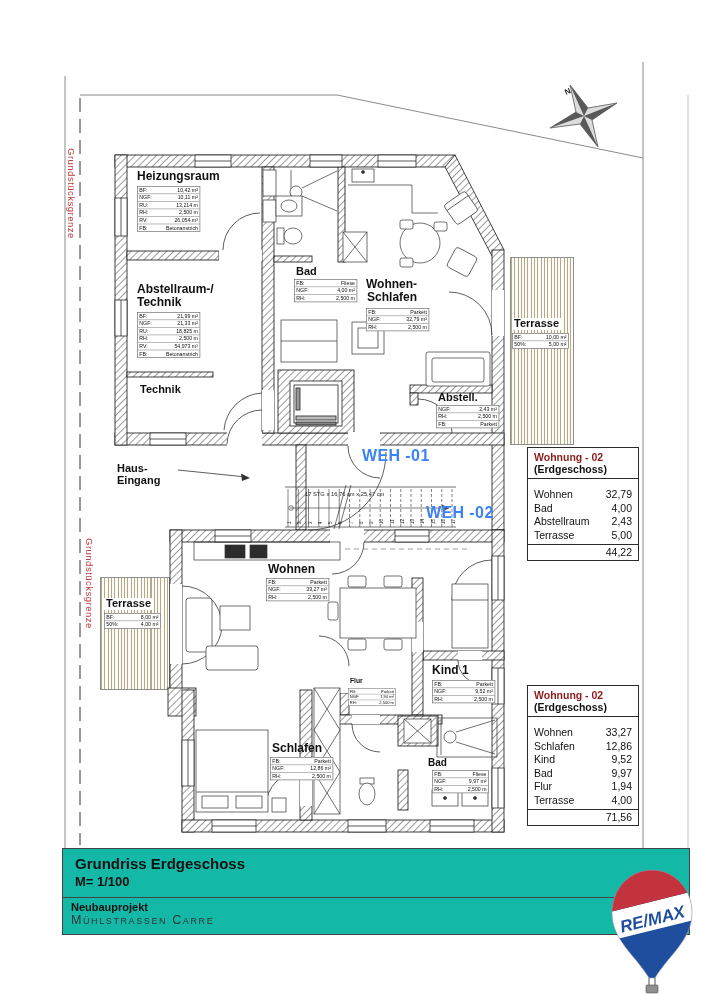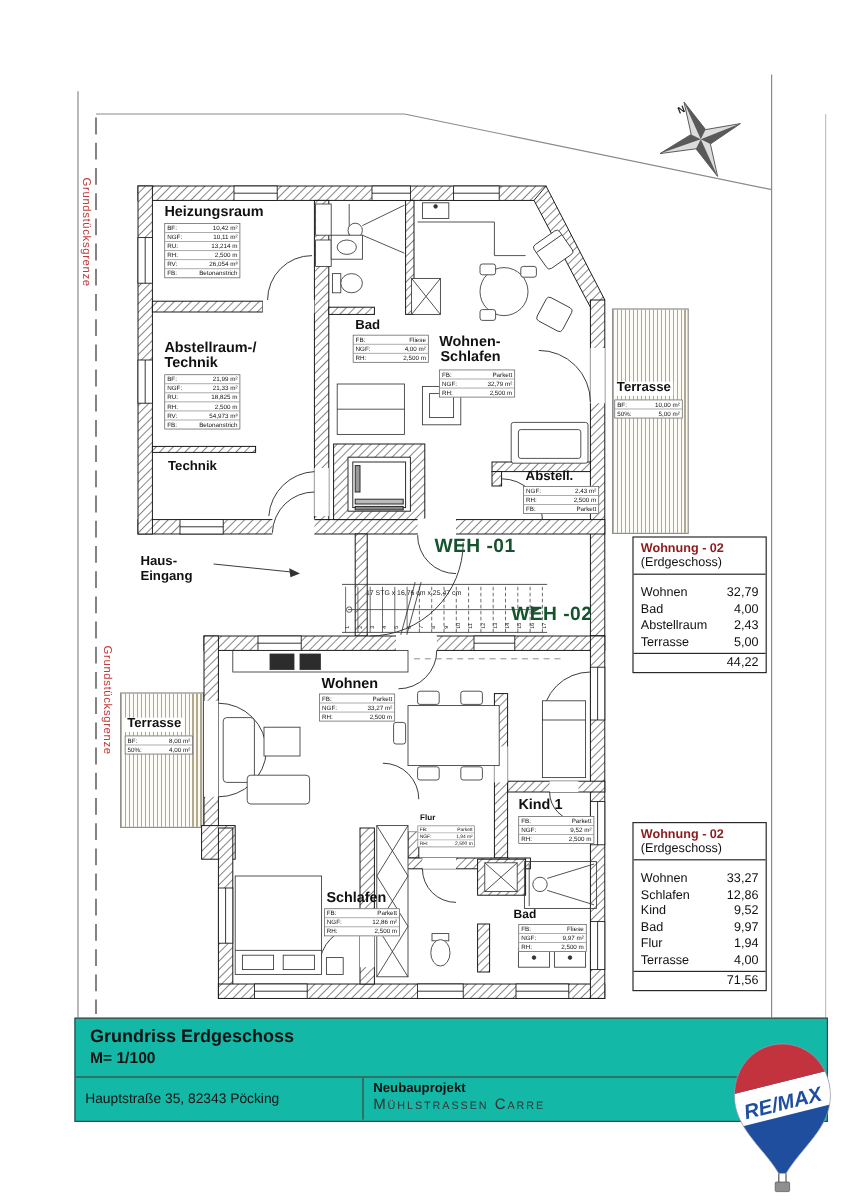--- a/index.html
+++ b/index.html
@@ -4,34 +4,34 @@
 <style>
   html,body{margin:0;padding:0;background:#fff;}
   #sheet{position:relative;width:706px;height:1000px;background:#fff;overflow:hidden;
          font-family:"Liberation Sans",sans-serif;color:#111;}
   #plan-svg{position:absolute;left:0;top:0;z-index:2;pointer-events:none;}
   .terr{position:absolute;z-index:1;border:1px solid #8f8f8f;
         background:repeating-linear-gradient(90deg,#b3a78c 0px,#b3a78c 1px,#fcfbf6 1px,#fcfbf6 3.3px);}
   .lbl{position:absolute;z-index:3;font-weight:bold;white-space:nowrap;line-height:1.05;}
   .s12{font-size:12px;} .s11{font-size:11px;} .s10{font-size:10px;} .s7{font-size:9px;transform:scale(.75);transform-origin:0 0;}
   .chip{background:#fff;padding:0 2px;}
-  .red{color:#14532d;font-size:16px;letter-spacing:.4px;}
+  .red{color:#3b82f6;font-size:16px;letter-spacing:.4px;}
   .grenz{position:absolute;z-index:3;color:#c13b3b;font-size:9.5px;letter-spacing:.5px;
          writing-mode:vertical-rl;text-orientation:sideways;}
   .mini{position:absolute;z-index:3;}
   .mini-in{transform:scale(.58);transform-origin:0 0;border:1px solid #555;background:#fff;
            font-size:9px;line-height:12px;width:107px;}
   .mini-in .tr{display:flex;justify-content:space-between;border-bottom:1px solid #888;padding:0 3px;height:12px;overflow:hidden;}
   .mini-in .tr:last-child{border-bottom:none;}
   .mini.narrow .mini-in{width:96px;}
   .mini.tiny .mini-in{transform:scale(.45);width:104px;}
   .note{position:absolute;z-index:3;font-size:8px;transform:scale(.72);transform-origin:0 0;white-space:nowrap;color:#222;}
   .sum{position:absolute;z-index:4;width:110px;background:#fff;border:1.3px solid #2a2a2a;font-size:10.5px;}
   .sum-title{color:#8e1b1b;font-weight:bold;padding:3px 6px 0;}
-  .sum-sub{padding:0 6px 3px;border-bottom:1px solid #2a2a2a;}
+  .sum-sub{padding:0 6px 3px;border-bottom:1px solid #2a2a2a;font-weight:bold;}
   .sum-rows{padding:9px 6px 2px;}
   .sum-rows .sr{display:flex;justify-content:space-between;line-height:13.5px;}
   .sum-total{border-top:1.3px solid #2a2a2a;text-align:right;font-weight:normal;padding:1px 6px 2px;}
   #titleblock{position:absolute;z-index:4;left:62px;top:848px;width:626px;height:85px;border:1px solid #444;background:#14b8a6;}
   #tb-top{height:49px;border-bottom:1px solid #444;padding:6px 0 0 12px;box-sizing:border-box;}
   #tb-title{font-weight:bold;font-size:15px;}
   #tb-scale{font-weight:bold;font-size:13px;margin-top:2px;}
   #tb-bottom{display:flex;height:35px;}
   .tb-cell{box-sizing:border-box;padding:3px 8px;}
   .c1{width:133px;border-right:1px solid #444;font-weight:bold;font-size:11px;line-height:14px;}
@@ -666,23 +666,20 @@
       </div>
     <div class="sum-total">71,56</div>
   </div>
 
   <div id="titleblock">
     <div id="tb-top">
       <div id="tb-title">Grundriss Erdgeschoss</div>
       <div id="tb-scale">M= 1/100</div>
     </div>
     <div id="tb-bottom">
-      <div class="tb-cell c2">
-        <span>Hauptstraße 35, 82343 Pöcking</span>
-      </div>
       <div class="tb-cell c3">
         <div class="proj-label">Neubauprojekt</div>
         <div class="proj-name">Mühlstrassen Carre</div>
       </div>
     </div>
   </div>
 
   <svg id="balloon" width="94" height="132" viewBox="0 0 94 132">
     <g clip-path="url(#bal)">
       <rect x="0" y="0" width="94" height="132" fill="#1f4e9e"></rect>

